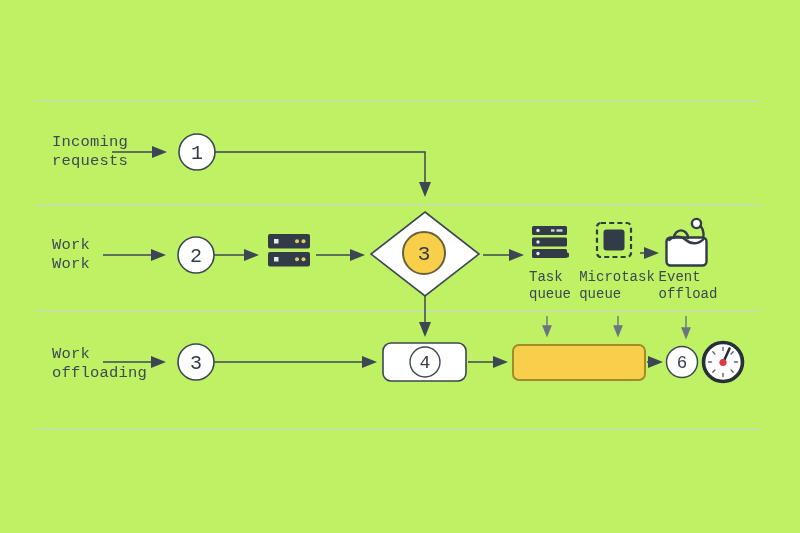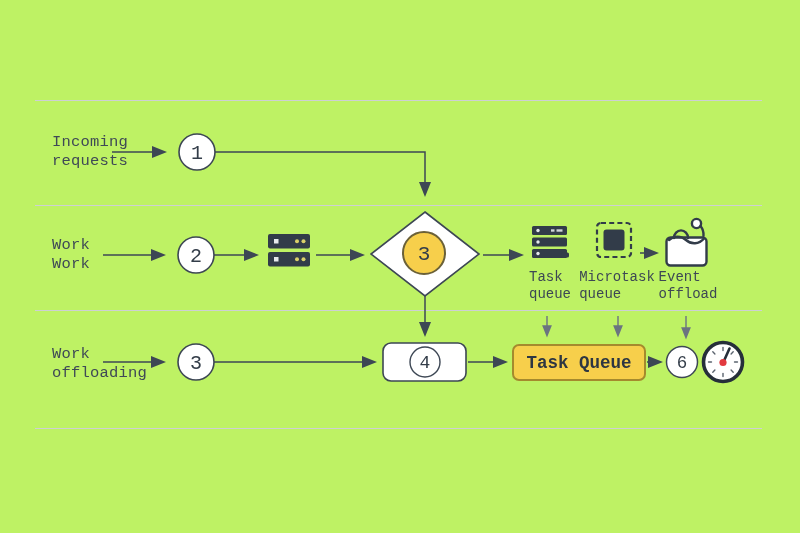--- a/index.html
+++ b/index.html
@@ -140,21 +140,20 @@
     <div>offloading</div>
   </div>
 
   <div class="txt num" style="left:197px;top:153px;">1</div>
   <div class="txt num" style="left:196px;top:256px;">2</div>
   <div class="txt num" style="left:196px;top:363px;">3</div>
   <div class="txt num" style="left:424px;top:254px;font-size:21px;font-weight:500;">3</div>
   <div class="txt num num-sm" style="left:425px;top:363px;">4</div>
   <div class="txt num" style="left:682px;top:363px;font-size:17.5px;">6</div>
 
-  <div class="txt tq-text" style="left:579px;top:363px;">Task Queue</div>
 
   <div class="txt queue-label" style="left:550px;top:269px;">
     <div>Task</div>
     <div>queue</div>
   </div>
   <div class="txt queue-label" style="left:617px;top:269px;">
     <div>Microtask</div>
     <div>queue</div>
   </div>
   <div class="txt queue-label" style="left:688px;top:269px;">

